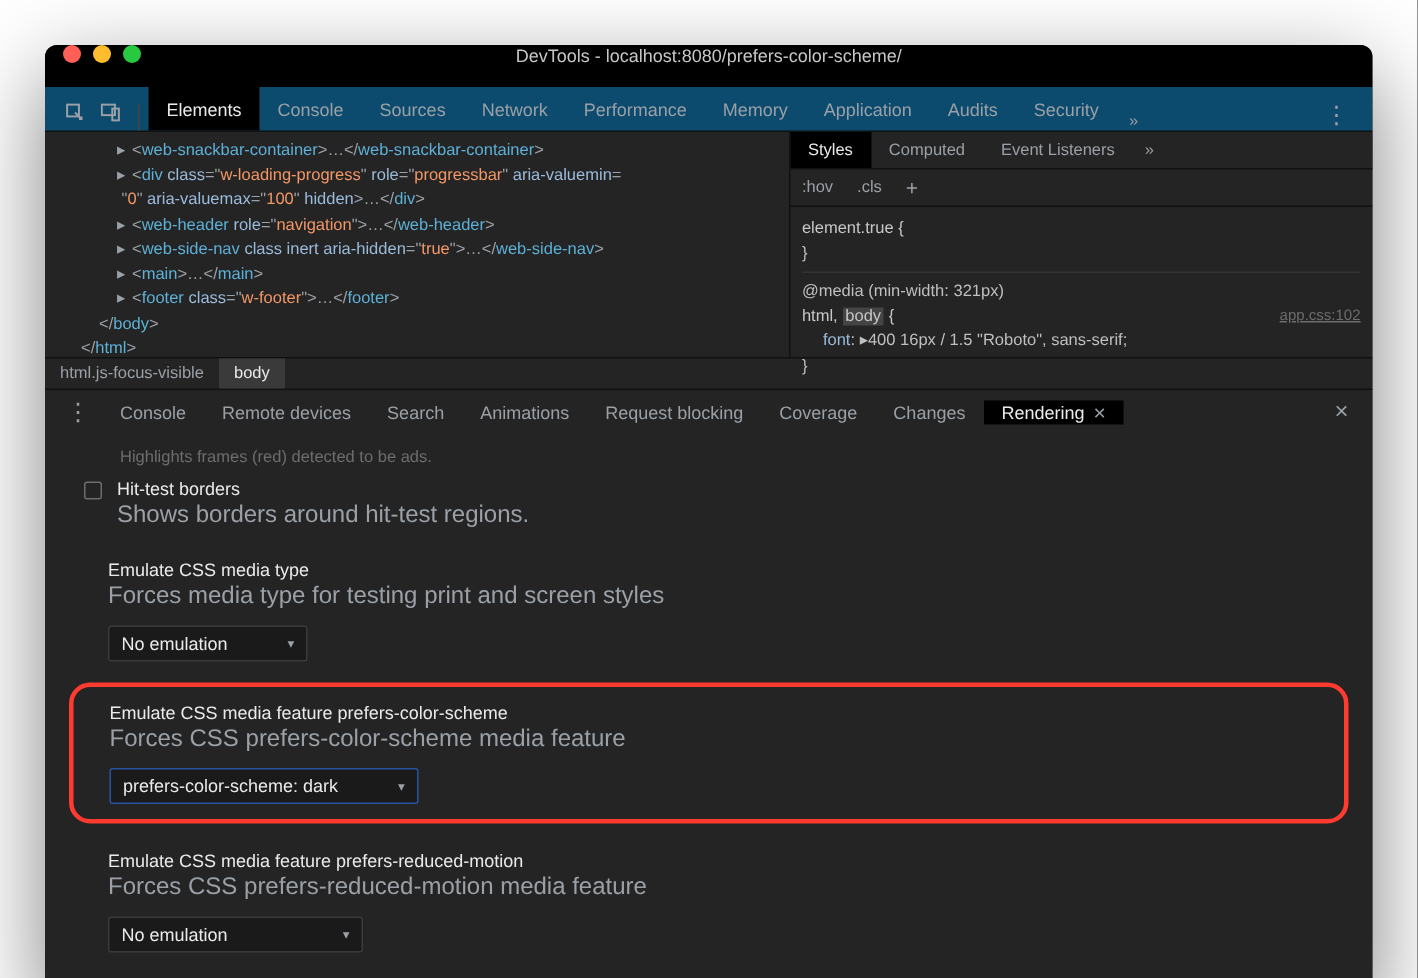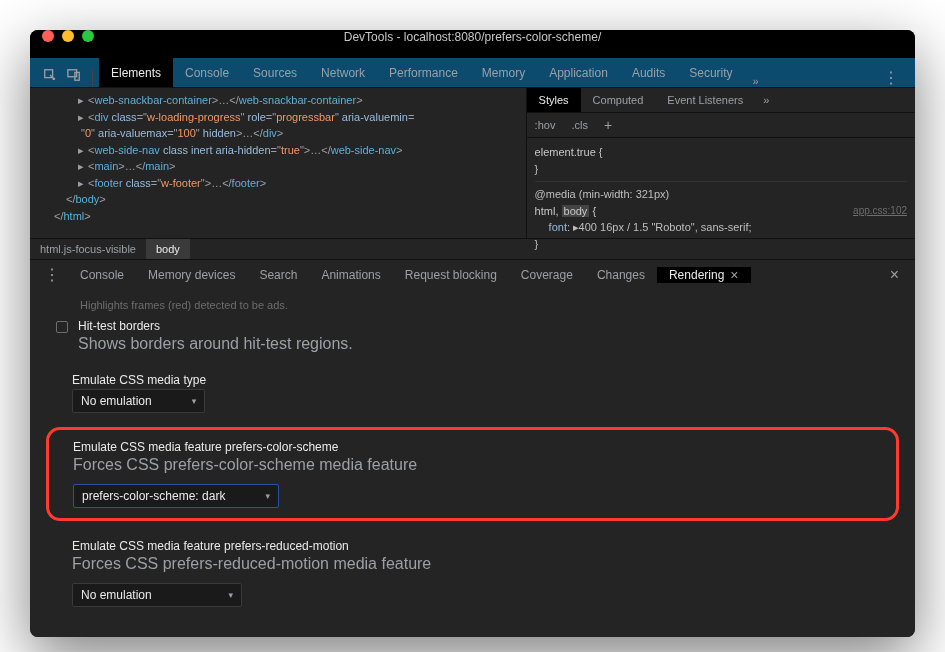--- a/index.html
+++ b/index.html
@@ -105,20 +105,21 @@
       <div class="tab">Security</div>
     </div>
     <div class="overflow-chev chevrons">»</div>
     <div class="more-dots">⋮</div>
   </div>
 
   <div class="split">
     <div class="elements-pane">
       <div class="line l1"><span class="arrow-r">▸</span>&lt;<span class="tag">web-snackbar-container</span>&gt;…&lt;/<span class="tag">web-snackbar-container</span>&gt;</div>
       <div class="line l1"><span class="arrow-r">▸</span>&lt;<span class="tag">div</span> <span class="attr-name">class</span>="<span class="attr-val">w-loading-progress</span>" <span class="attr-name">role</span>="<span class="attr-val">progressbar</span>" <span class="attr-name">aria-valuemin</span>=<br>&nbsp;"<span class="attr-val">0</span>" <span class="attr-name">aria-valuemax</span>="<span class="attr-val">100</span>" <span class="attr-name">hidden</span>&gt;…&lt;/<span class="tag">div</span>&gt;</div>
+      <div class="line l1"><span class="arrow-r">▸</span>&lt;<span class="tag">web-header</span> <span class="attr-name">role</span>="<span class="attr-val">navigation</span>"&gt;…&lt;/<span class="tag">web-header</span>&gt;</div>
       <div class="line l1"><span class="arrow-r">▸</span>&lt;<span class="tag">web-side-nav</span> <span class="attr-name">class</span> <span class="attr-name">inert</span> <span class="attr-name">aria-hidden</span>="<span class="attr-val">true</span>"&gt;…&lt;/<span class="tag">web-side-nav</span>&gt;</div>
       <div class="line l1"><span class="arrow-r">▸</span>&lt;<span class="tag">main</span>&gt;…&lt;/<span class="tag">main</span>&gt;</div>
       <div class="line l1"><span class="arrow-r">▸</span>&lt;<span class="tag">footer</span> <span class="attr-name">class</span>="<span class="attr-val">w-footer</span>"&gt;…&lt;/<span class="tag">footer</span>&gt;</div>
       <div class="line" style="padding-left:28px;">&lt;/<span class="tag">body</span>&gt;</div>
       <div class="line l0">&lt;/<span class="tag">html</span>&gt;</div>
     </div>
 
     <div class="styles-pane">
       <div class="styles-tabs">
         <div class="styles-tab active">Styles</div>
@@ -144,21 +145,21 @@
   </div>
 
   <div class="crumbs">
     <div class="crumb">html.js-focus-visible</div>
     <div class="crumb active">body</div>
   </div>
 
   <div class="drawer-tabs">
     <div class="drawer-dots">⋮</div>
     <div class="tab">Console</div>
-    <div class="tab">Memory devices</div>
+    <div class="tab">Remote devices</div>
     <div class="tab">Search</div>
     <div class="tab">Animations</div>
     <div class="tab">Request blocking</div>
     <div class="tab">Coverage</div>
     <div class="tab">Changes</div>
     <div class="tab active">
         <span>Rendering</span>
         <span class="tab-close">×</span>
       </div>
     <div class="drawer-close">×</div>
@@ -170,20 +171,21 @@
     <div class="check-row" style="margin-top:6px;">
       <div class="check"></div>
       <div>
         <div class="section-title">Hit-test borders</div>
         <div class="section-sub">Shows borders around hit-test regions.</div>
       </div>
     </div>
 
     <div class="section">
       <div class="section-title">Emulate CSS media type</div>
+      <div class="section-sub">Forces media type for testing print and screen styles</div>
       <div class="select">
         <span>No emulation</span>
         <span class="select-chev">▾</span>
       </div>
     </div>
 
     <div class="section highlighted">
       <div class="section-title">Emulate CSS media feature prefers-color-scheme</div>
       <div class="section-sub">Forces CSS prefers-color-scheme media feature</div>
       <div class="select blue">

